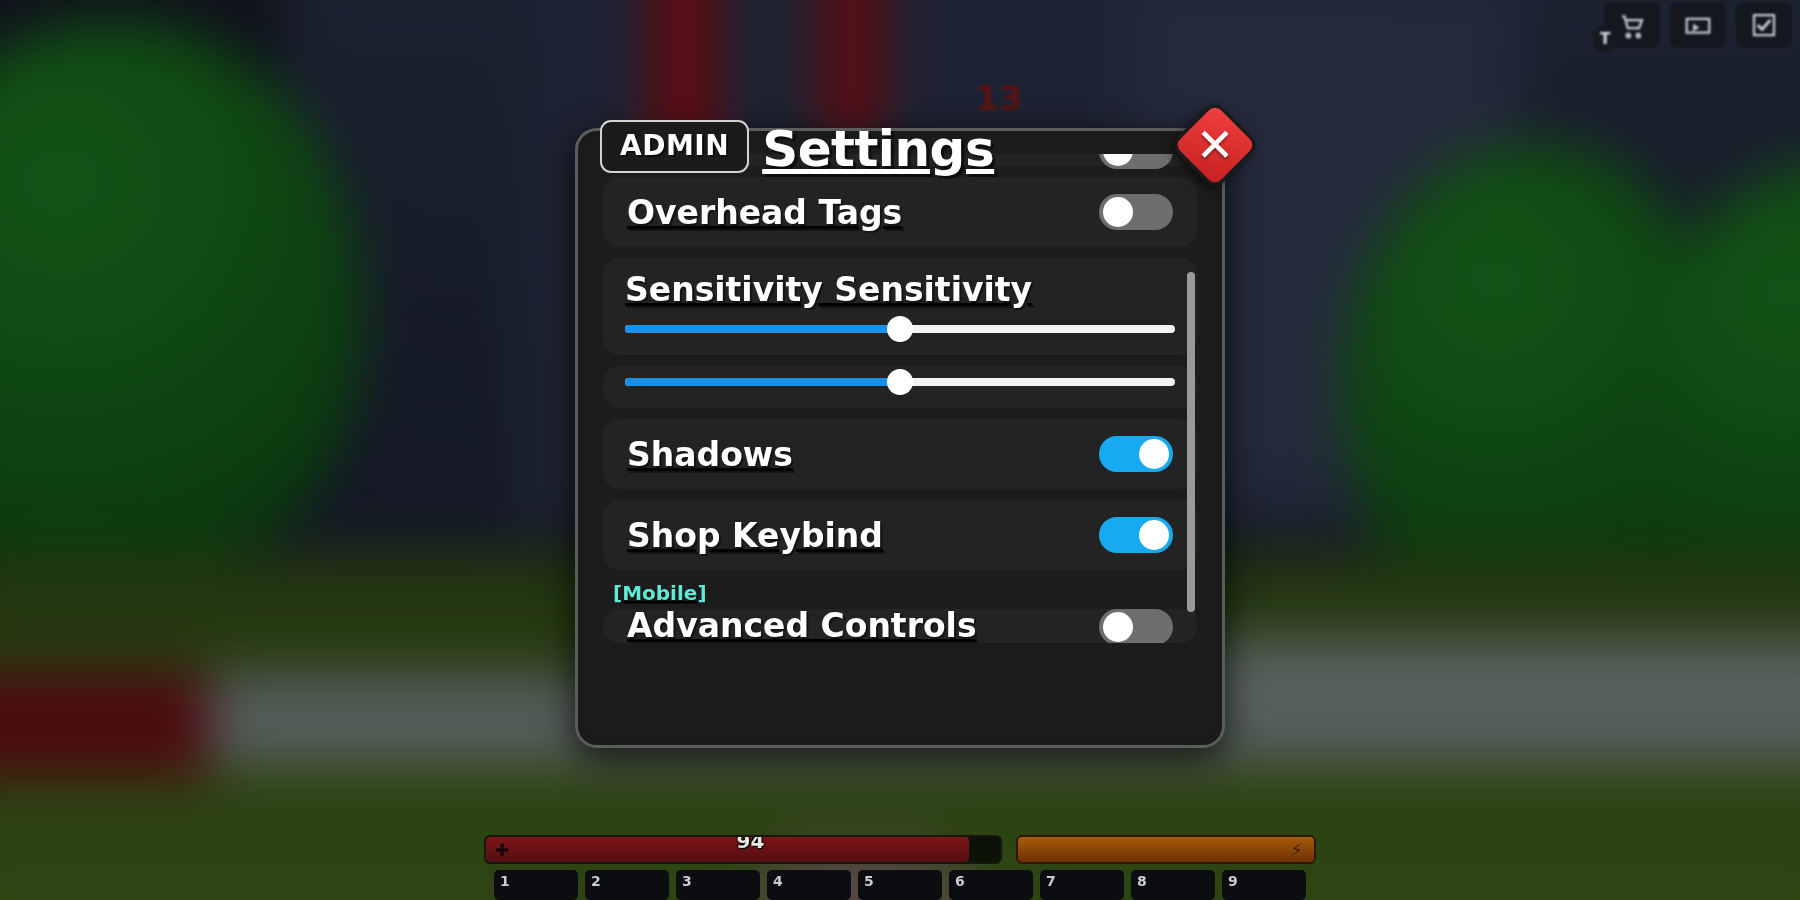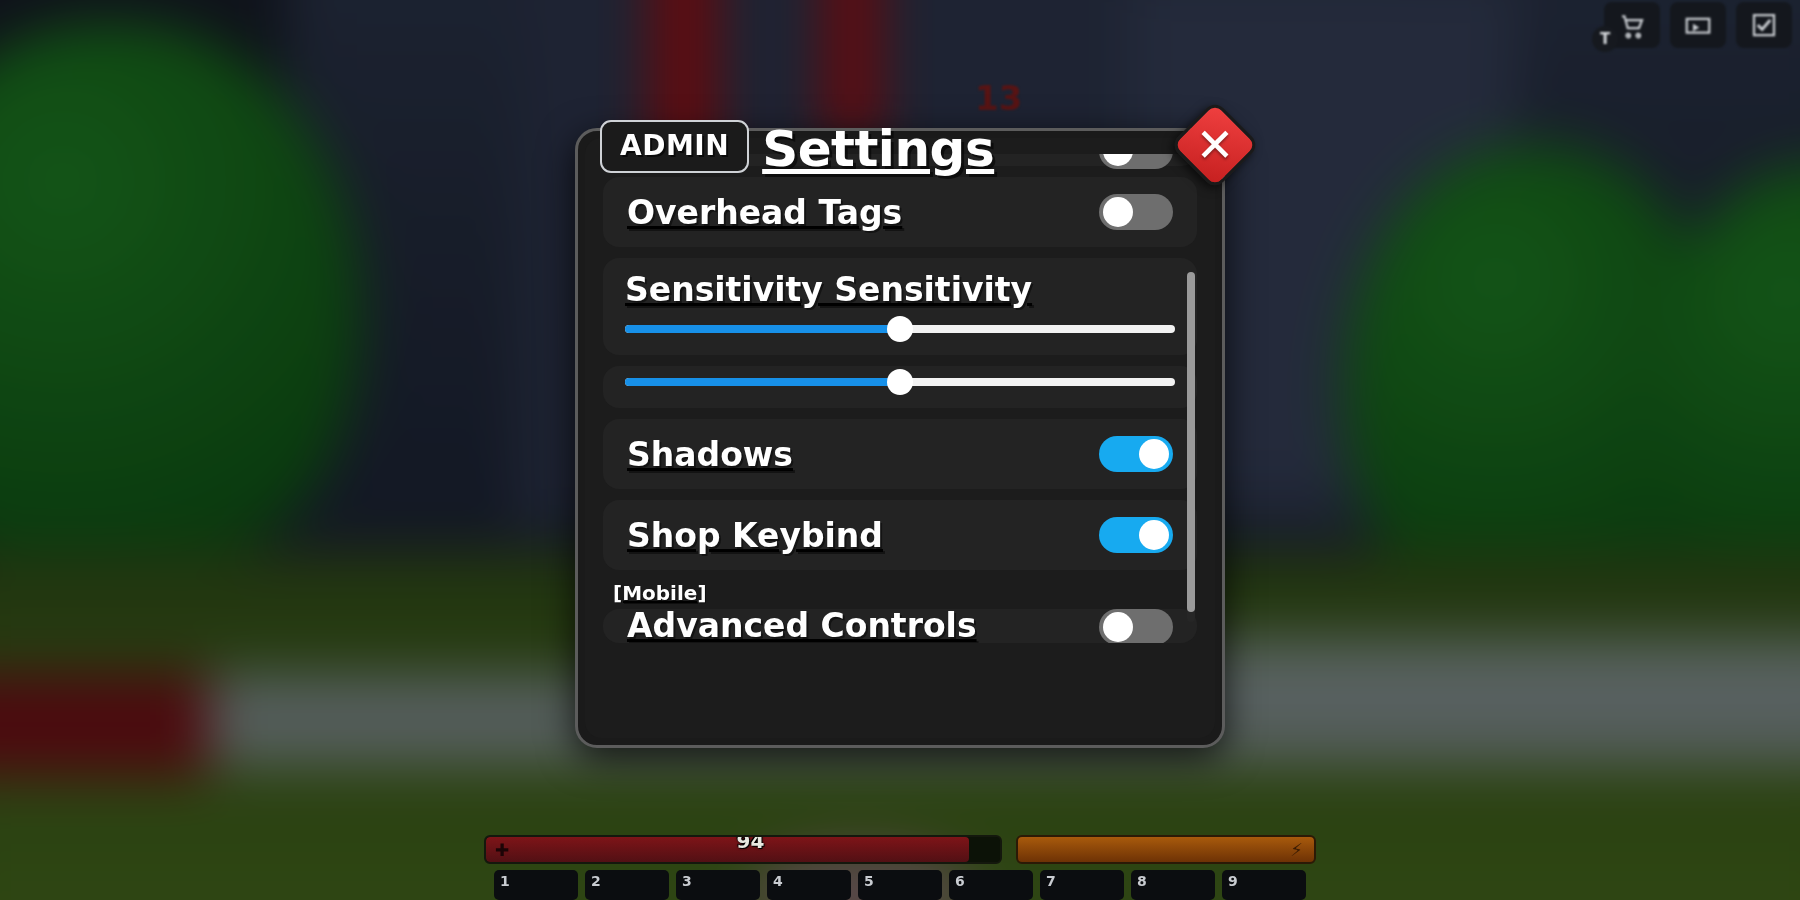--- a/index.html
+++ b/index.html
@@ -118,21 +118,21 @@
   .slider-row { background:#232323; border-radius:16px; margin-bottom:11px;
                 padding:12px 22px 22px; }
   .slider-row .setting-label { display:block; margin-bottom:16px; }
   .slider-track { position:relative; height:8px; border-radius:4px;
                   background:#f2f2f2; }
   .slider-fill { position:absolute; left:0; top:0; height:8px;
                  border-radius:4px 0 0 4px; background:#1790e8; }
   .slider-knob { position:absolute; top:-9px; width:26px; height:26px;
                  border-radius:50%; background:#fff; transform:translateX(-13px); }
 
-  .group-label { color:#ffffff; font:bold 20px "DejaVu Sans",sans-serif;
+  .group-label { color:#5eead4; font:bold 20px "DejaVu Sans",sans-serif;
                  margin:2px 0 4px 10px; text-shadow:1px 1px 0 rgba(0,0,0,.5); }
   .setting-row.clipped { height:34px; overflow:hidden; align-items:flex-start;
                          padding-top:2px; }
   .setting-row.clipped .setting-label { line-height:.9; }
 
   #scrim { position:absolute; inset:0; background:rgba(0,0,0,.30); z-index:2; }
 </style>
 </head>
 <body>
 

